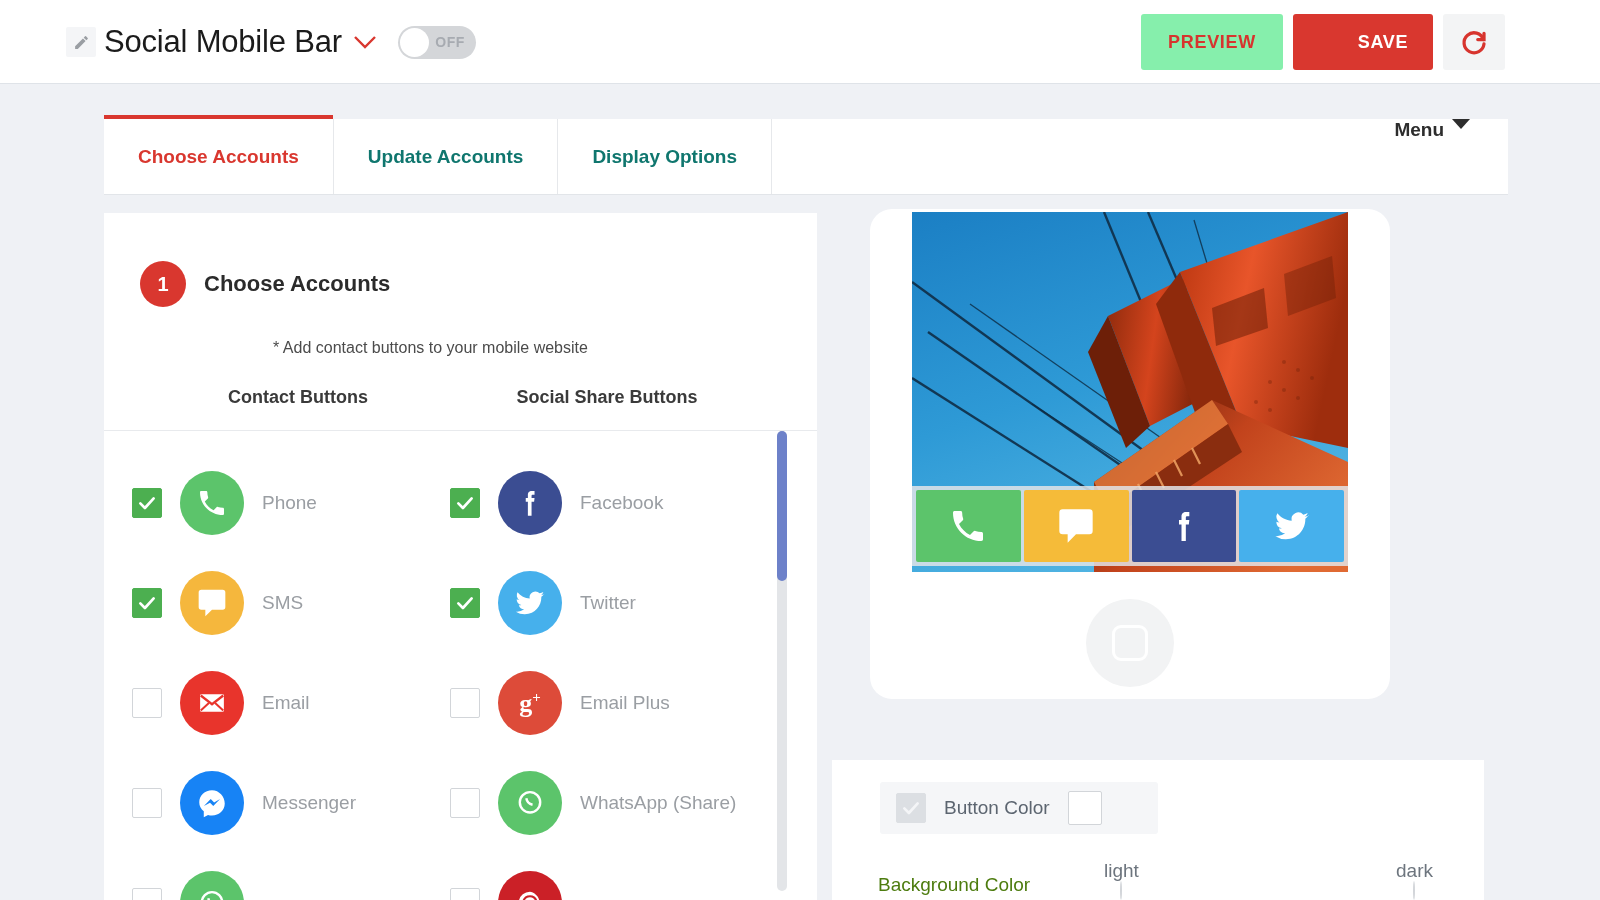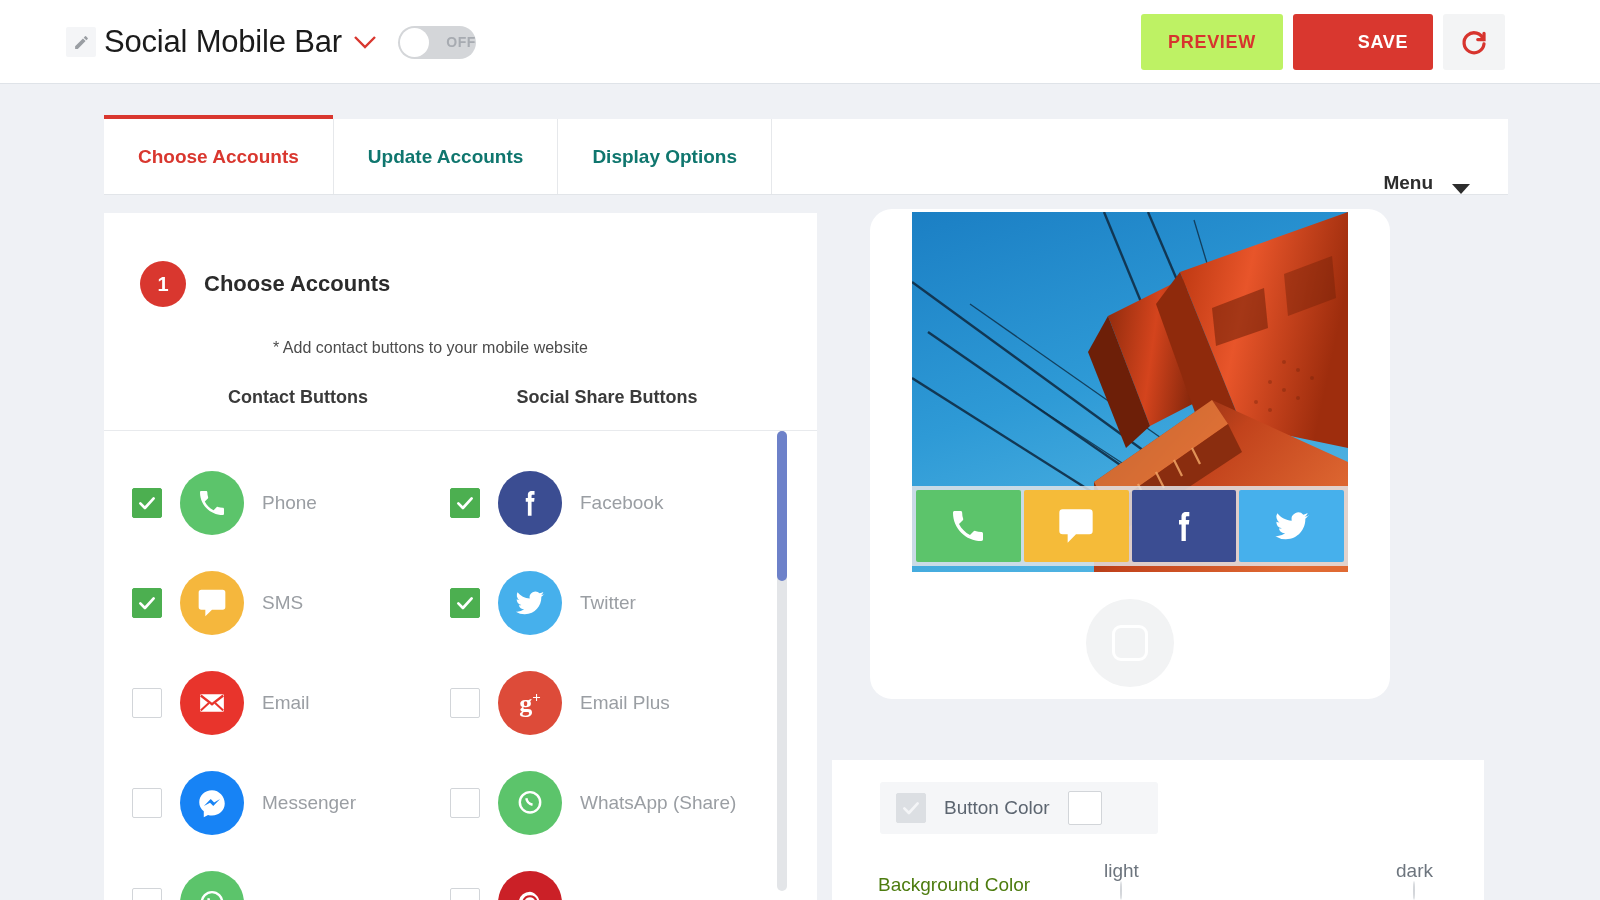--- a/index.html
+++ b/index.html
@@ -38,35 +38,35 @@
     width: 78px; height: 33px;
     background: #d4d6d9; border-radius: 17px;
     display: flex; align-items: center; position: relative;
   }
   .toggle .knob {
     position: absolute; left: 2px; top: 2px;
     width: 29px; height: 29px; border-radius: 50%;
     background: #ffffff;
   }
   .toggle .tlabel {
-    position: absolute; right: 0;
+    position: absolute; right: 11px;
     font-size: 14px; font-weight: bold; color: #a7abb1; letter-spacing: 0.5px;
   }
   .actions {
     position: absolute; right: 95px; top: 14px;
     display: flex; align-items: center; gap: 10px;
   }
   .btn {
     height: 56px; border: none; cursor: pointer;
     font-family: "Liberation Sans", sans-serif;
     font-size: 18px; font-weight: bold; letter-spacing: 0.7px;
     border-radius: 3px;
     display: flex; align-items: center; justify-content: center;
   }
-  .btn-preview { width: 142px; background: #bef264; color: #d7342e; text-align: right; }
+  .btn-preview { width: 142px; background: #86efac; color: #d7342e; text-align: right; }
   .btn-save { width: 140px; background: #d9372f; color: #ffffff; padding-left: 40px; }
   .btn-refresh { width: 62px; background: #f3f4f5; color: #d7342e; }
 
   
   .tabcard {
     position: absolute; left: 104px; top: 119px;
     width: 1404px; height: 76px;
     background: #ffffff;
     border-bottom: 1px solid #e2e5e9;
   }
@@ -79,21 +79,21 @@
     cursor: pointer; position: relative;
     padding: 0 34px;
   }
   .tab.active { color: #d9372f; }
   .tab.active::before {
     content: ""; position: absolute; left: 0; right: 0; top: -4px;
     height: 4px; background: #d9372f;
   }
   .menu-drop {
     position: absolute; right: 38px; top: 0; height: 100%;
-    display: flex; align-items: flex-end; gap: 19px;
+    display: flex; align-items: flex-start; gap: 8px;
     font-size: 19px; font-weight: bold; color: #2d2d2d; cursor: pointer;
   }
   .caret-down {
     width: 0; height: 0;
     border-left: 9px solid transparent; border-right: 9px solid transparent;
     border-top: 10px solid #2d2d2d;
   }
 
   
   .leftpanel {

